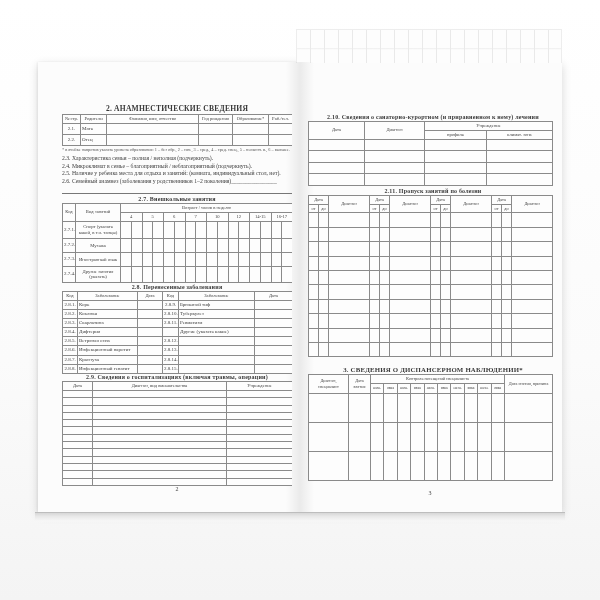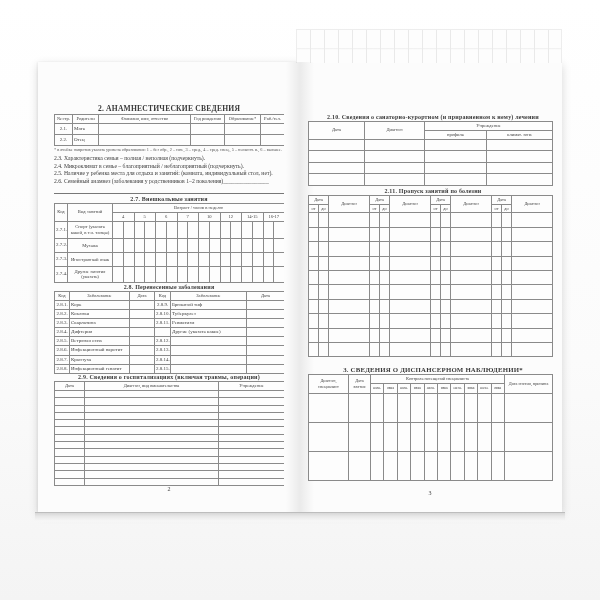--- a/index.html
+++ b/index.html
@@ -24,21 +24,21 @@
     background-image:repeating-linear-gradient(90deg,transparent 0 13px,#e9e9e9 13px 14px),
                      linear-gradient(180deg,transparent 55%, #f1f1f1 56%, transparent 60%);
     border:1px solid #ededed;border-bottom:none;
   }
   .bottom-edge{
     position:absolute;left:-3px;right:-3px;top:100%;height:10px;
     background:linear-gradient(180deg,#d7d7d7 0%,#e9e9e9 35%,#f7f7f7 80%,rgba(255,255,255,0) 100%);
     border-top:1px solid #bdbdbd;
   }
   .page{position:absolute;top:0;height:100%;overflow:hidden;}
-  .page-left{left:16px;width:230px;}
+  .page-left{left:24px;width:230px;}
   .page-right{left:270px;width:250px;}
   .abs{position:absolute;left:0;right:0;}
   .sec-title{text-align:center;font-weight:bold;font-size:6.8px;letter-spacing:0.2px;white-space:nowrap;}
   .sec-title.big{font-size:7.6px;}
   .small-title{font-size:6px;}
   table{border-collapse:collapse;table-layout:fixed;width:100%;background:#fdfdfd;}
   th,td{border:0.5px solid #8a8a8a;padding:0 1px;overflow:hidden;}
   th{font-weight:normal;font-size:4.6px;line-height:1.3;text-align:center;vertical-align:middle;padding:1px 1px;color:#444;}
   td{font-size:5px;line-height:1.2;vertical-align:middle;color:#444;}
   .t-parents td{height:10px;}

